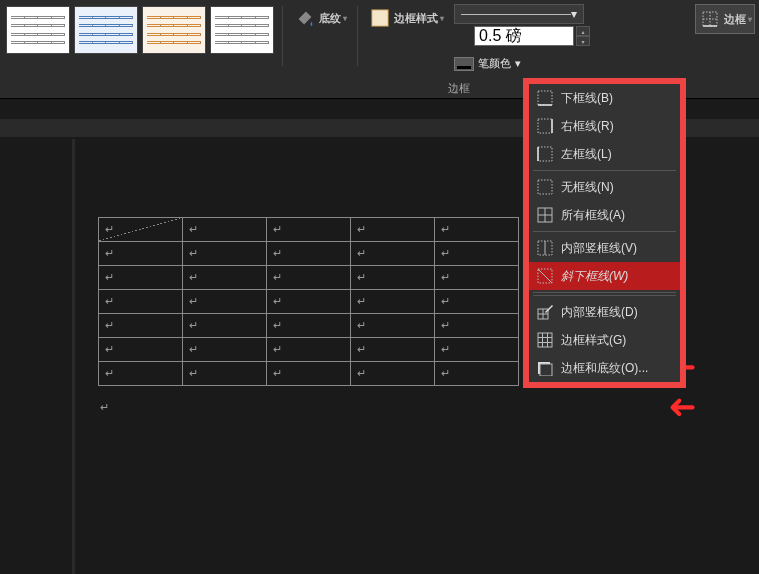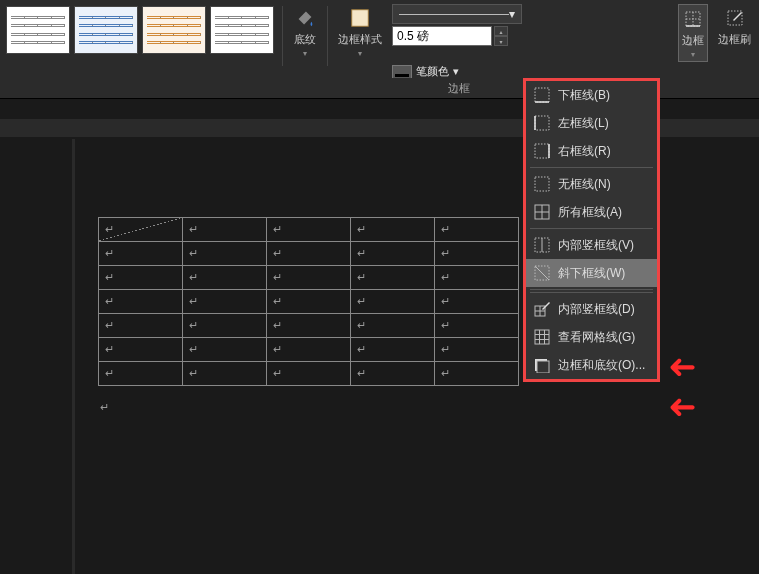--- a/index.html
+++ b/index.html
@@ -60,26 +60,27 @@
 
 .vert-sep {
   width: 1px;
   height: 60px;
   background: #444;
   margin-top: 2px;
 }
 
 .ribbon-btn {
   display: flex;
-  flex-direction: column;
+  flex-direction: row;
   align-items: center;
   gap: 2px;
   padding: 2px 4px;
   color: #ccc;
   font-size: 11px;
+  font-weight: bold;
 }
 
 .ribbon-btn .icon-box {
   width: 24px;
   height: 24px;
   display: flex;
   align-items: center;
   justify-content: center;
 }
 
@@ -111,23 +112,24 @@
   gap: 2px;
 }
 
 .weight-input {
   width: 100px;
   height: 20px;
   background: #fff;
   color: #000;
   border: 1px solid #666;
   padding: 0 4px;
-  font-size: 12px;
-  display: flex;
-  align-items: center;
+  font-size: 16px;
+  display: flex;
+  align-items: center;
+  margin-left: 20px;
 }
 
 .weight-spin {
   display: flex;
   flex-direction: column;
   height: 20px;
 }
 .weight-spin .sp {
   width: 14px;
   height: 10px;
@@ -137,21 +139,21 @@
   display: flex;
   align-items: center;
   justify-content: center;
   color: #aaa;
 }
 
 .pen-color {
   display: flex;
   align-items: center;
   gap: 4px;
-  margin-top: 18px;
+  margin-top: 10px;
   font-size: 11px;
 }
 
 .pen-swatch {
   width: 20px;
   height: 14px;
   background: #555;
   border: 1px solid #777;
   position: relative;
 }
@@ -255,38 +257,39 @@
   left: 72px;
   width: 3px;
   bottom: 0;
   background: #2a2a2a;
 }
 
 .dropdown-menu {
   position: absolute;
   top: 78px;
   left: 523px;
-  width: 137px;
+  width: 163px;
   background: #333;
-  border: 3px solid #ef4444;
+  border: 6px solid #ef4444;
   z-index: 10;
 }
 
 .dropdown-menu .item {
   display: flex;
   align-items: center;
   gap: 8px;
   height: 28px;
   padding: 0 8px;
   font-size: 12px;
   color: #ddd;
 }
 
 .dropdown-menu .item.highlight {
-  background: #737373;
+  background: #b91c1c;
+  font-style: italic;
 }
 
 .dropdown-menu .sep {
   height: 1px;
   background: #555;
   margin: 2px 4px;
 }
 
 .dd-icon {
   width: 16px;
@@ -469,29 +472,20 @@
           <rect class="dotted" x="1" y="1" width="14" height="14"></rect>
           <line x1="8" y1="1" x2="8" y2="15" stroke-dasharray="1.5"></line>
           <line x1="1" y1="8" x2="15" y2="8" stroke-dasharray="1.5"></line>
           <line x1="1" y1="15" x2="15" y2="15" stroke="#ddd" stroke-width="1.5"></line>
         </svg>
     </div>
     <span>边框</span>
     <span class="dd-arrow">▾</span>
   </div>
 
-  <div class="ribbon-btn">
-    <div class="icon-box">
-      <svg class="bsvg" viewBox="0 0 16 16">
-          <rect class="dotted" x="1" y="1" width="14" height="14"></rect>
-          <path d="M6 10 L14 2 L15 3 L7 11 Z" fill="#ddd" stroke="none"></path>
-        </svg>
-    </div>
-    <span>边框刷</span>
-  </div>
 </div>
 
 <div class="group-label-row">
   <span class="lbl" style="left:448px">边框</span>
 </div>
 
 <div class="doc-area">
   <div class="ruler-top"></div>
   <div class="doc-ruler-corner"></div>
   <div class="ruler-left"></div>
@@ -559,33 +553,33 @@
           <rect class="dotted" x="1" y="1" width="14" height="14"></rect>
           <line x1="1" y1="15" x2="15" y2="15" stroke="#ddd" stroke-width="1.6"></line>
         </svg>
       </span>
     <span>下框线(B)</span>
   </div>
   <div class="item">
     <span class="dd-icon">
         <svg class="bsvg" viewBox="0 0 16 16">
           <rect class="dotted" x="1" y="1" width="14" height="14"></rect>
+          <line x1="15" y1="1" x2="15" y2="15" stroke="#ddd" stroke-width="1.6"></line>
+        </svg>
+      </span>
+    <span>右框线(R)</span>
+  </div>
+  <div class="item">
+    <span class="dd-icon">
+        <svg class="bsvg" viewBox="0 0 16 16">
+          <rect class="dotted" x="1" y="1" width="14" height="14"></rect>
           <line x1="1" y1="1" x2="1" y2="15" stroke="#ddd" stroke-width="1.6"></line>
         </svg>
       </span>
     <span>左框线(L)</span>
-  </div>
-  <div class="item">
-    <span class="dd-icon">
-        <svg class="bsvg" viewBox="0 0 16 16">
-          <rect class="dotted" x="1" y="1" width="14" height="14"></rect>
-          <line x1="15" y1="1" x2="15" y2="15" stroke="#ddd" stroke-width="1.6"></line>
-        </svg>
-      </span>
-    <span>右框线(R)</span>
   </div>
   <div class="sep"></div>
   <div class="item">
     <span class="dd-icon">
         <svg class="bsvg" viewBox="0 0 16 16">
           <rect class="dotted" x="1" y="1" width="14" height="14"></rect>
         </svg>
       </span>
     <span>无框线(N)</span>
   </div>
@@ -634,21 +628,21 @@
   <div class="item">
     <span class="dd-icon">
         <svg class="bsvg" viewBox="0 0 16 16">
           <rect x="1" y="1" width="14" height="14"></rect>
           <line x1="5.5" y1="1" x2="5.5" y2="15"></line>
           <line x1="10.5" y1="1" x2="10.5" y2="15"></line>
           <line x1="1" y1="5.5" x2="15" y2="5.5"></line>
           <line x1="1" y1="10.5" x2="15" y2="10.5"></line>
         </svg>
       </span>
-    <span>查看网格线(G)</span>
+    <span>边框样式(G)</span>
   </div>
   <div class="item">
     <span class="dd-icon">
         <svg class="bsvg" viewBox="0 0 16 16">
           <rect x="1" y="2" width="12" height="12" fill="#ddd" stroke="none"></rect>
           <rect x="3" y="4" width="12" height="12" fill="#333" stroke="#bbb"></rect>
         </svg>
       </span>
     <span>边框和底纹(O)...</span>
   </div>

